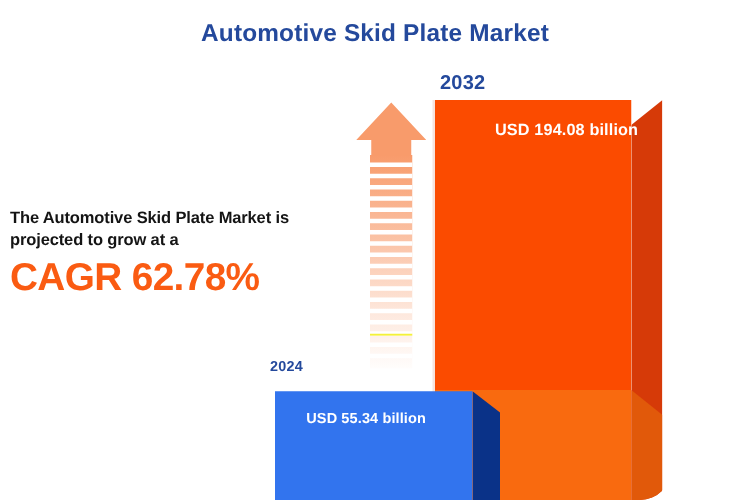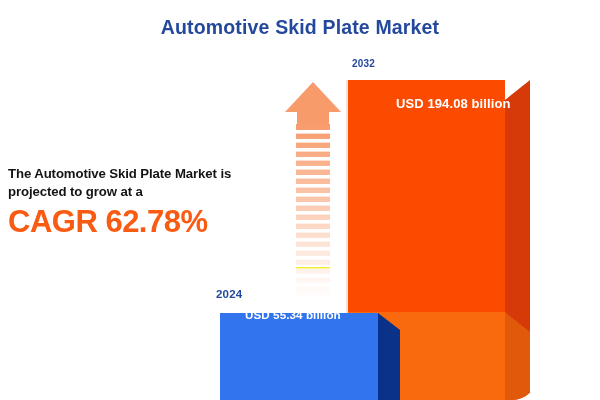--- a/index.html
+++ b/index.html
@@ -132,21 +132,21 @@
     left: -2px;
     top: 0;
     width: 2px;
     height: 320px;
     background: #f6e3dd;
   }
   #label-2032 {
     position: absolute;
     left: 352px;
     top: 58px;
-    font-size: 10px;
+    font-size: 16px;
     font-weight: bold;
     color: #24499c;
     letter-spacing: 0.2px;
   }
   #value-2032 {
     position: absolute;
     left: 368px;
     top: 96px;
     font-size: 13px;
     font-weight: bold;
@@ -185,21 +185,21 @@
     left: 216px;
     top: 288px;
     font-size: 11.5px;
     font-weight: bold;
     color: #24499c;
     letter-spacing: 0.2px;
   }
   #value-2024 {
     position: absolute;
     left: 245px;
-    top: 308px;
+    top: 328px;
     font-size: 11.6px;
     font-weight: bold;
     color: #ffffff;
     letter-spacing: 0.1px;
     white-space: nowrap;
   }
 </style>
 </head>
 <body>
 

